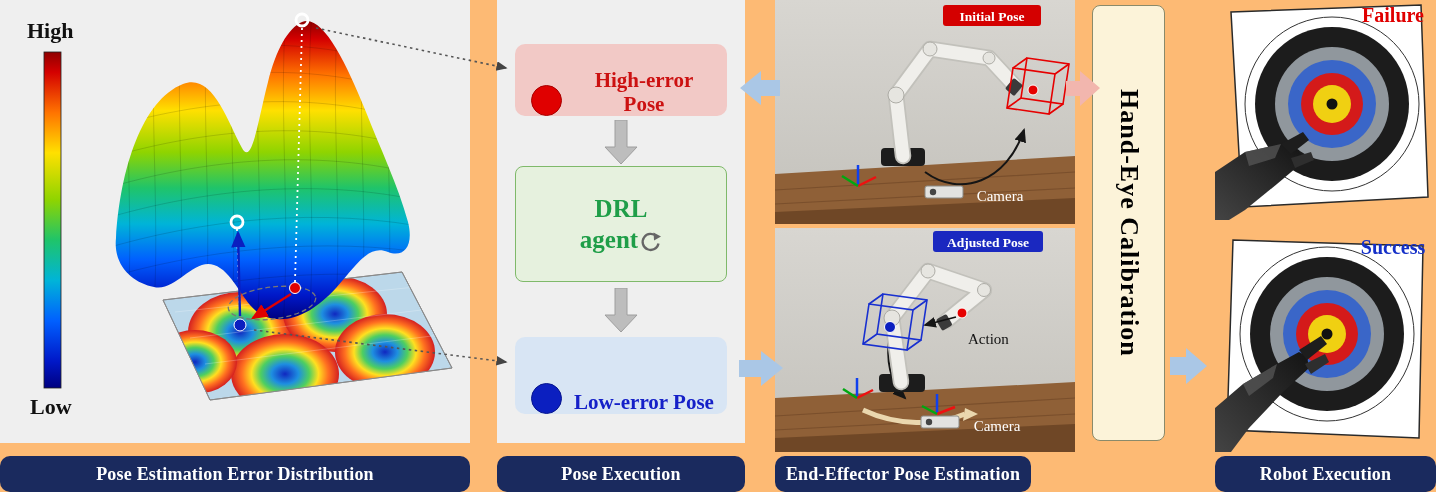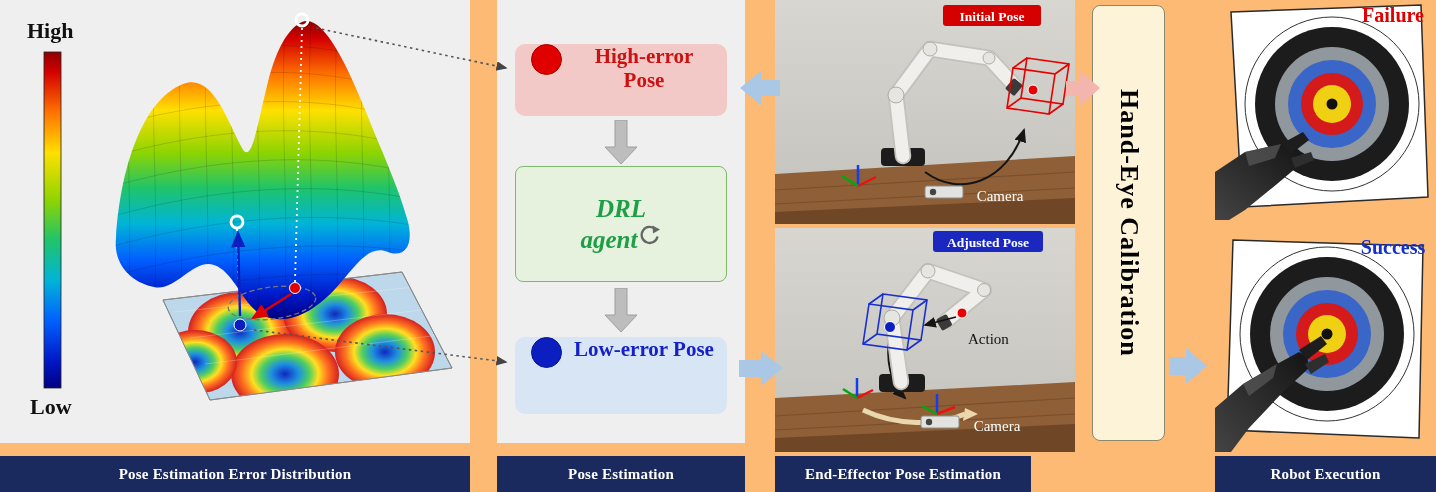--- a/index.html
+++ b/index.html
@@ -6,38 +6,38 @@
     --navy:#1a2a5e; --panel-gray:#efefef; --red:#d40000; --blue:#1526c8;
     --green:#1f9e48; --pink-box:#f2c9c6; --green-box:#e6f1de; --blue-box:#d8e5f4;
     --yellow-box:#fcf3d9; --arrow-blue:#aac7e6; --arrow-pink:#f2b6ae; --arrow-gray:#bdbdbd;
   }
   html,body{margin:0;padding:0;background:#fff;}
   .canvas{position:relative;width:1436px;height:492px;background:#fdba74;overflow:hidden;
           font-family:"Liberation Serif",serif;}
   .abs{position:absolute;}
   .panel{position:absolute;background:var(--panel-gray);}
   .caption{position:absolute;top:456px;height:36px;background:var(--navy);color:#fff;
-           font-weight:bold;font-size:15px;display:flex;align-items:center;justify-content:center;
-           letter-spacing:.2px;}
+           font-weight:bold;font-size:18px;display:flex;align-items:center;justify-content:center;
+           letter-spacing:.2px;border-radius:10px;}
   
   .hbox{position:absolute;left:18px;width:212px;border-radius:10px;display:flex;
-        align-items:flex-start;gap:12px;padding-left:16px;box-sizing:border-box;}
+        align-items:flex-end;gap:12px;padding-left:16px;box-sizing:border-box;}
   .hbox .dot{width:29px;height:29px;border-radius:50%;flex:0 0 auto;}
   .dot.red{background:#e00000;border:1px solid #a80000;}
   .dot.blue{background:#0b1fc0;border:1px solid #081690;}
   .hbox-label{font-weight:bold;font-size:21px;line-height:1.15;width:140px;text-align:center;}
   .pinkbox{top:44px;height:72px;background:var(--pink-box);}
   .pinkbox .hbox-label{color:#cc1111;}
   .bluebox{top:337px;height:77px;background:var(--blue-box);}
   .bluebox .hbox-label{color:#1520c8;}
   .dbox{position:absolute;left:18px;top:166px;width:212px;height:116px;background:var(--green-box);
         border:1.6px solid #7fb96a;border-radius:8px;box-sizing:border-box;display:flex;
         flex-direction:column;align-items:center;justify-content:center;color:var(--green);
-        font-weight:bold;font-size:25px;line-height:1.25;font-style:italic;}
-  .drl-line2{display:flex;align-items:flex-start;}
+        font-weight:bold;font-size:25px;line-height:1.25;}
+  .drl-line2{display:flex;align-items:flex-end;}
   .delta-label{position:absolute;left:126px;top:297px;font-weight:bold;font-style:italic;
                font-size:19px;color:#111;margin-top:45px;}
   .garrow{position:absolute;left:107px;}
   
   .hec{position:absolute;left:1092px;top:5px;width:73px;height:436px;background:var(--yellow-box);
        border:1.2px solid #8a8a6a;border-radius:8px;box-sizing:border-box;display:flex;
        align-items:center;justify-content:center;}
   .hec-text{writing-mode:vertical-rl;font-weight:bold;font-size:26px;color:#000;letter-spacing:1px;}
   .overlay{position:absolute;left:0;top:0;width:1436px;height:492px;pointer-events:none;z-index:50;}
 </style>
@@ -344,21 +344,21 @@
         <polygon points="0,220 0,172 30,152 66,144 84,150 88,162 62,184 30,210 14,220" fill="url(#gg1)"></polygon>
         <polygon points="30,152 66,144 60,158 34,166" fill="#5a5a5a" opacity="0.7"></polygon>
         <polygon points="66,144 88,132 94,140 76,154" fill="#1d1d1d"></polygon>
         <polygon points="76,158 96,152 99,160 80,168" fill="#2e2e2e"></polygon>
       </g>
       <text x="178" y="22" font-size="20" font-weight="bold" fill="#e00000" text-anchor="middle">Failure</text>
     </svg>
   </div>
 
   <div class="caption" style="left:0;width:470px;">Pose Estimation Error Distribution</div>
-  <div class="caption" style="left:497px;width:248px;">Pose Estimation</div>
+  <div class="caption" style="left:497px;width:248px;">Pose Execution</div>
   <div class="caption" style="left:775px;width:256px;">End-Effector Pose Estimation</div>
   <div class="caption" style="left:1215px;width:221px;">Robot Execution</div>
 
   <svg class="overlay" viewBox="0 0 1436 492">
     <defs>
       <marker id="mDark" markerWidth="9" markerHeight="9" refX="6" refY="3" orient="auto">
         <path d="M0,0 L7,3 L0,6 Z" fill="#444"></path>
         </marker>
     </defs>
     <path d="M 316,28 L 506,68" stroke="#555" stroke-width="1.6" stroke-dasharray="2.5,3.5" fill="none" marker-end="url(#mDark)"></path>

